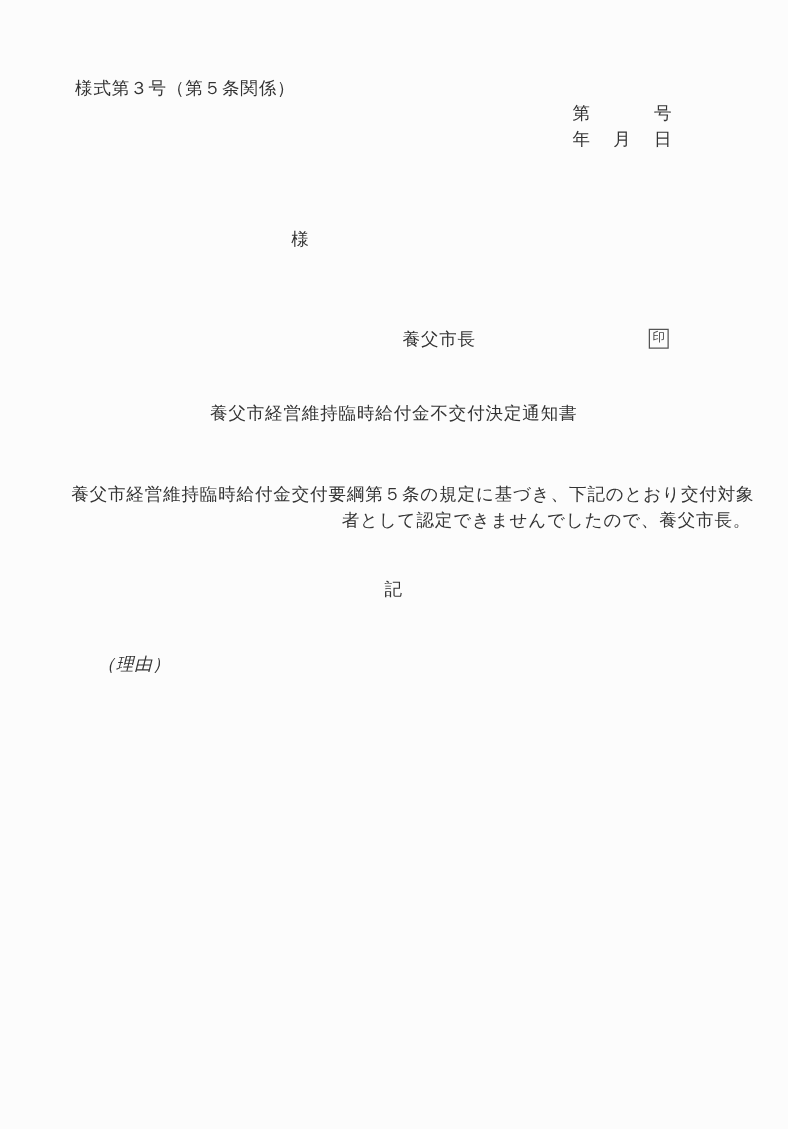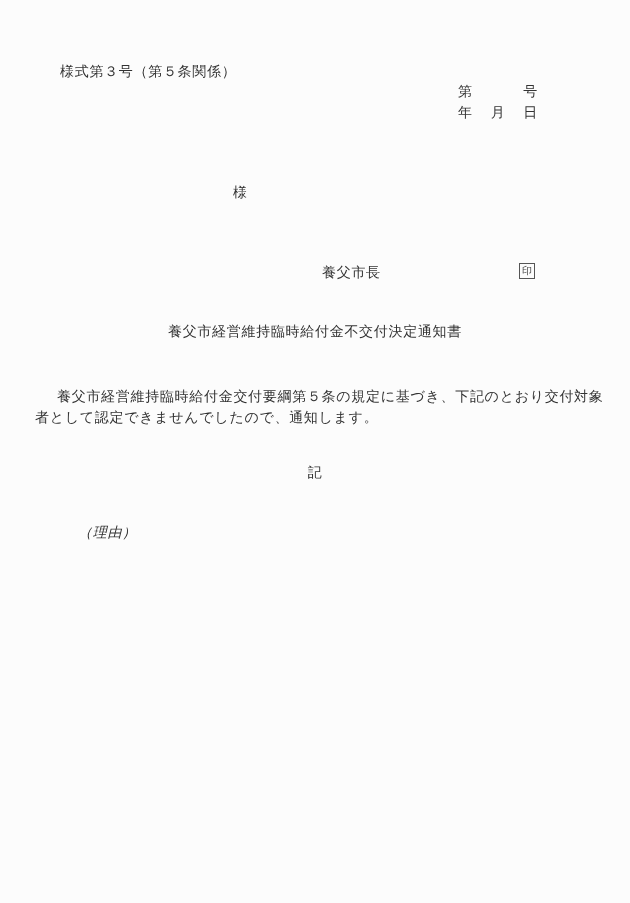--- a/index.html
+++ b/index.html
@@ -54,20 +54,21 @@
     text-align: center;
     letter-spacing: 0.05em;
   }
 
   .body-text {
     position: absolute;
     left: 35px;
     top: 386px;
     width: 566px;
     letter-spacing: 0.05em;
+    text-align: right;
   }
   .body-line { line-height: 21px; white-space: nowrap; }
   .body-line.first { text-indent: 22px; }
 
   .record-marker {
     left: 0;
     right: 0;
     top: 465px;
     text-align: center;
     letter-spacing: 0.05em;
@@ -98,20 +99,20 @@
 
   <div class="abs issuer-line">
     <span class="issuer-name">養父市長</span>
     <span class="seal">印</span>
   </div>
 
   <div class="abs doc-title">養父市経営維持臨時給付金不交付決定通知書</div>
 
   <div class="body-text">
     <div class="body-line first">養父市経営維持臨時給付金交付要綱第５条の規定に基づき、下記のとおり交付対象</div>
-    <div class="body-line">者として認定できませんでしたので、通知します。</div>
+    <div class="body-line">者として認定できませんでしたので、養父市長。</div>
   </div>
 
   <div class="abs record-marker">記</div>
 
   <div class="abs reason-label">（理由）</div>
 
 </div>
 
 </body></html>

